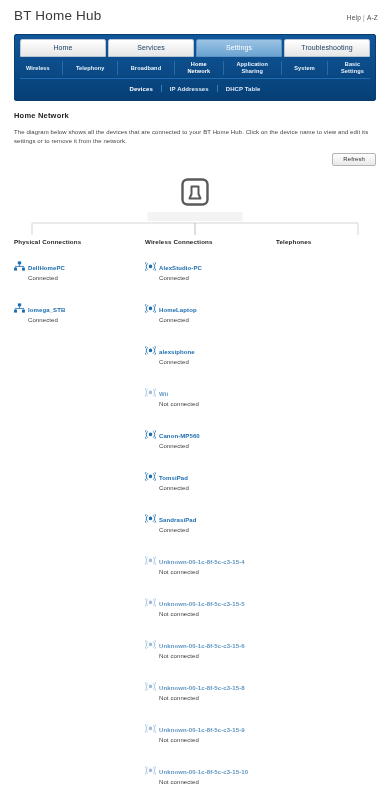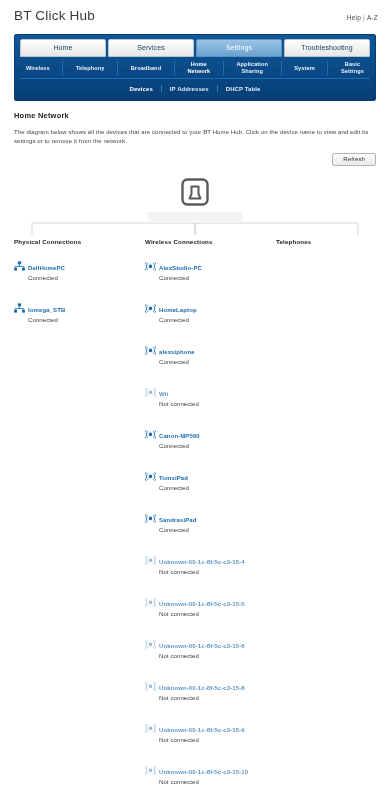--- a/index.html
+++ b/index.html
@@ -126,21 +126,21 @@
   .dstat {
     font-size: 6px; line-height: 8px; color: #3a3a3a; letter-spacing: .1px;
   }
 </style>
 </head>
 <body>
 
 <div class="page">
 
   <div class="brandbar">
-    <div class="brand">BT Click Hub</div>
+    <div class="brand">BT Home Hub</div>
     <div class="helpnav">
       <a href="#">Help</a><span class="sep">|</span><a href="#">A-Z</a>
     </div>
   </div>
 
   <div class="navblock">
 
     <div class="tabrow">
       <div class="tab">Home</div>
       <div class="tab">Services</div>

